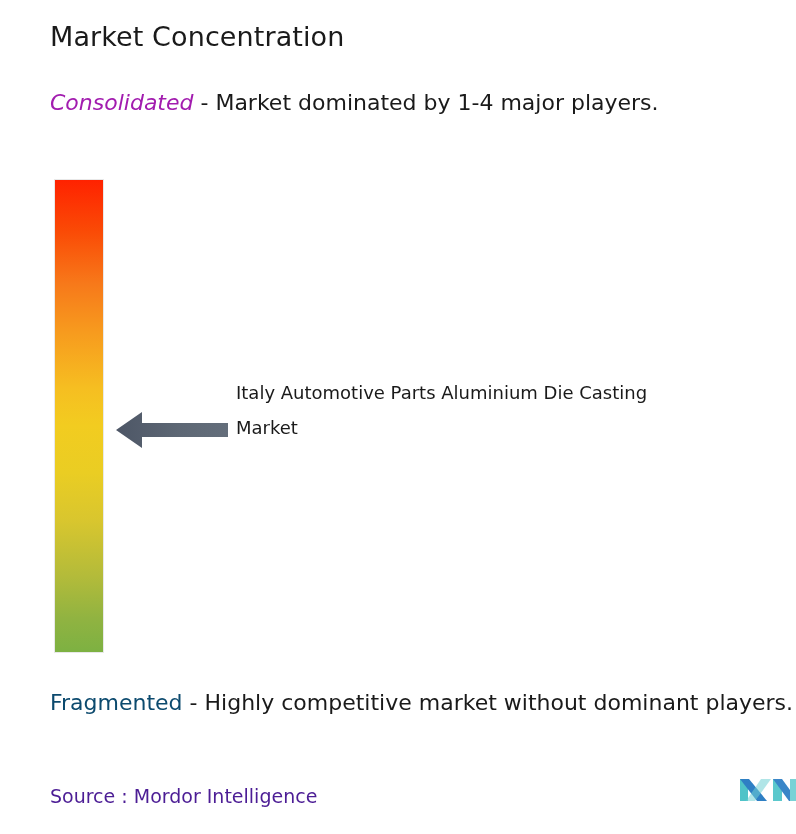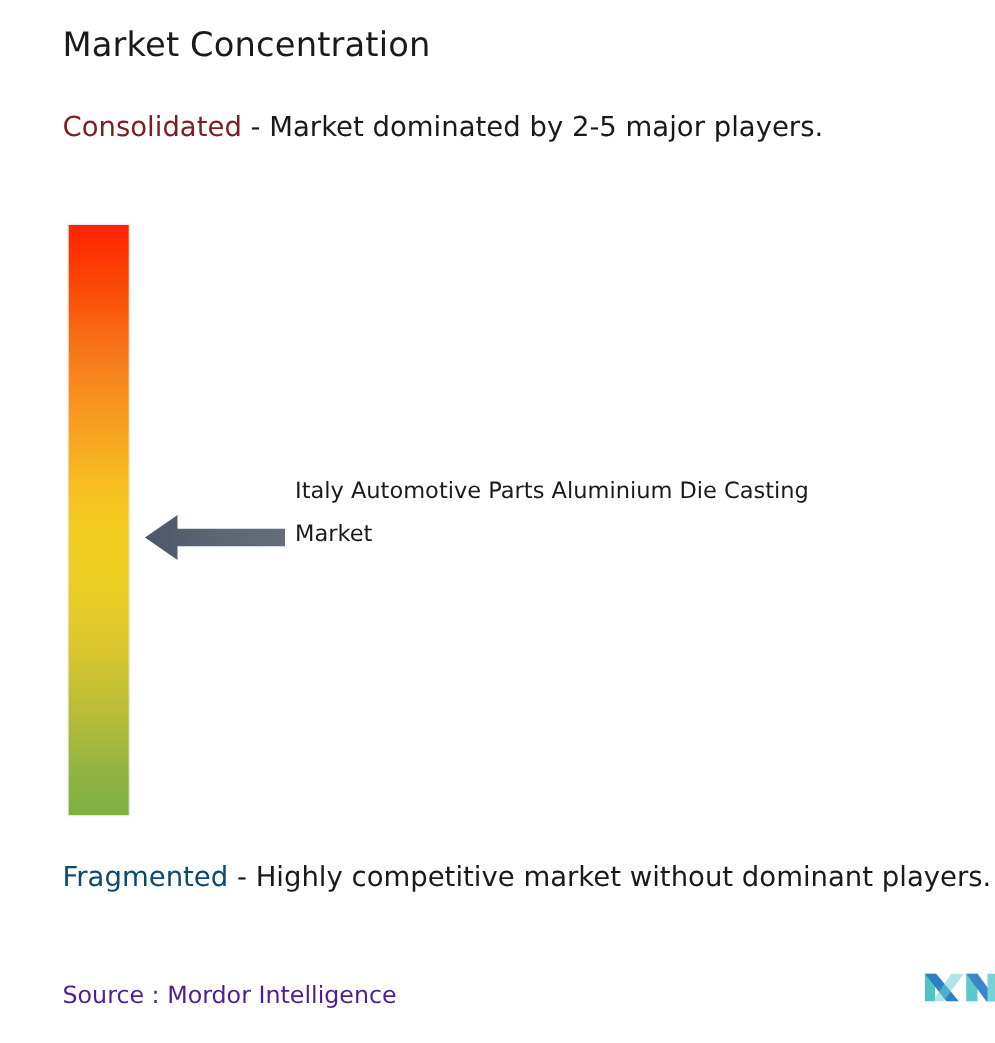--- a/index.html
+++ b/index.html
@@ -40,21 +40,22 @@
     position: absolute;
     left: 22px;
     top: 86px;
     width: 740px;
     font-size: 22px;
     line-height: 33px;
     color: #1a1a1a;
     font-weight: 400;
   }
   .kw-consolidated {
-    color: #7f1d1d;
+    color: #a21caf;
+    font-style: italic;
   }
 
   
   .gradient-bar {
     position: absolute;
     left: 27px;
     top: 180px;
     width: 48px;
     height: 472px;
     background: linear-gradient(
@@ -136,21 +137,21 @@
   .brand-logo svg { display: block; }
 </style>
 </head>
 <body>
 
 <div class="page">
 
   <div class="page-title">Market Concentration</div>
 
   <div class="caption-top">
-    <span class="kw-consolidated">Consolidated</span><span> - Market dominated by 2-5 major players.</span>
+    <span class="kw-consolidated">Consolidated</span><span> - Market dominated by 1-4 major players.</span>
   </div>
 
   <div class="gradient-bar"></div>
 
   <div class="arrow-wrap">
     <svg width="112" height="44" viewBox="0 0 112 44" xmlns="http://www.w3.org/2000/svg">
       <defs>
         <linearGradient id="arrGrad" x1="0" y1="0" x2="1" y2="0">
           <stop offset="0%" stop-color="#4d5666"></stop>
           <stop offset="55%" stop-color="#5d6774"></stop>

